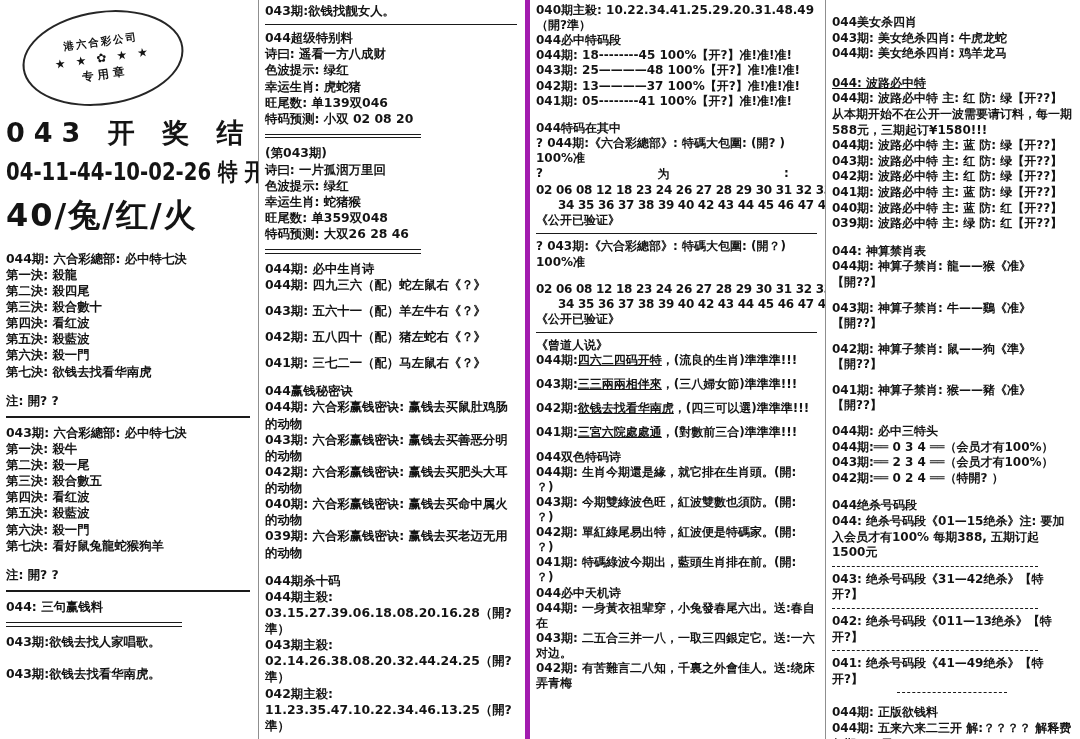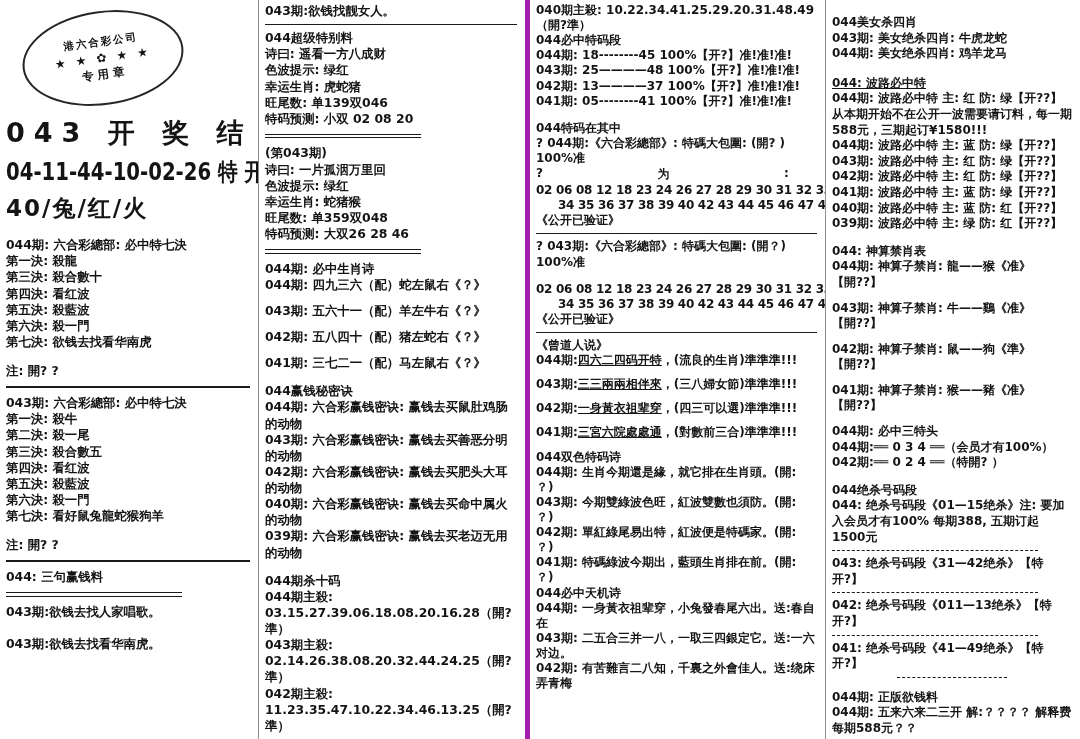--- a/index.html
+++ b/index.html
@@ -32,21 +32,21 @@
   .stamp{width:158px;height:90px;border:2.5px solid #262626;border-radius:50%;
          transform:rotate(-8deg);display:flex;flex-direction:column;align-items:center;
          justify-content:center;margin:8px 0 2px 16px;}
   .stamp .arc{font-size:10.5px;letter-spacing:2px;}
   .stamp .stars{font-size:12px;letter-spacing:3px;margin:2px 0;}
   .stamp .seal-bottom{font-size:11.5px;letter-spacing:4px;}
 
   .big{white-space:nowrap;}
   .b1{font-size:27px;letter-spacing:9px;margin-top:8px;line-height:1.5;}
   .b2{font-size:24px;transform:scaleX(0.82);transform-origin:left center;line-height:1.55;}
-  .b3{font-size:23px;letter-spacing:2px;line-height:1.5;}
+  .b3{font-size:32px;letter-spacing:2px;line-height:1.5;}
 
   .uline{text-decoration:underline;}
   .zline{margin-bottom:9px;}
   .spread{display:flex;justify-content:space-between;width:90%;font-size:12px;}
 </style>
 </head>
 <body>
 
 <div class="page">
 
@@ -56,20 +56,21 @@
       <div class="stars">★ ★ ✿ ★ ★</div>
       <div class="seal-bottom">专用章</div>
     </div>
     <div class="big b1">043 开 奖 结 果 :</div>
     <div class="big b2">04-11-44-10-02-26 特 开</div>
     <div class="big b3">40/兔/红/火</div>
 
     <div class="ln mt12">044期: 六合彩總部: 必中特七決</div>
     <div>
         <div class="ln">第一決: 殺龍</div>
+        <div class="ln">第二決: 殺四尾</div>
         <div class="ln">第三決: 殺合數十</div>
         <div class="ln">第四決: 看红波</div>
         <div class="ln">第五決: 殺藍波</div>
         <div class="ln">第六決: 殺一門</div>
         <div class="ln">第七決: 欲钱去找看华南虎</div>
       </div>
     <div class="ln note">注: 開? ?</div>
     <hr class="hr">
 
     <div class="ln">043期: 六合彩總部: 必中特七決</div>
@@ -174,21 +175,21 @@
     <hr class="hr1">
 
     <div class="ln">《曾道人说》</div>
     <div class="ln zline">
       <span>044期:</span><span class="uline">四六二四码开特</span><span>，(流良的生肖)準準準!!!</span>
     </div>
     <div class="ln zline">
       <span>043期:</span><span class="uline">三三兩兩相伴來</span><span>，(三八婦女節)準準準!!!</span>
     </div>
     <div class="ln zline">
-      <span>042期:</span><span class="uline">一身黃衣祖辈穿</span><span>，(四三可以選)準準準!!!</span>
+      <span>042期:</span><span class="uline">欲钱去找看华南虎</span><span>，(四三可以選)準準準!!!</span>
     </div>
     <div class="ln zline">
       <span>041期:</span><span class="uline">三宮六院處處通</span><span>，(對數前三合)準準準!!!</span>
     </div>
 
     <div class="ln mt6">044双色特码诗</div>
     <div>
         <div class="ln">044期: 生肖今期還是緣，就它排在生肖頭。(開: ？)</div>
         <div class="ln">043期: 今期雙綠波色旺，紅波雙數也須防。(開: ？)</div>
         <div class="ln">042期: 單紅綠尾易出特，紅波便是特碼家。(開: ？)</div>
@@ -225,20 +226,21 @@
     <div>
         <div class="ln sp">044期: 神算子禁肖: 龍——猴《准》【開??】</div>
         <div class="ln sp">043期: 神算子禁肖: 牛——鷄《准》【開??】</div>
         <div class="ln sp">042期: 神算子禁肖: 鼠——狗《準》【開??】</div>
         <div class="ln sp">041期: 神算子禁肖: 猴——豬《准》【開??】</div>
       </div>
 
     <div class="ln mt6">044期: 必中三特头</div>
     <div>
         <div class="ln">044期:══ 0 3 4 ══（会员才有100%）</div>
+        <div class="ln">043期:══ 2 3 4 ══（会员才有100%）</div>
         <div class="ln">042期:══ 0 2 4 ══（特開? ）</div>
       </div>
 
     <div class="ln mt12">044绝杀号码段</div>
     <div class="ln">044: 绝杀号码段《01—15绝杀》注: 要加入会员才有100% 每期388, 五期订起1500元</div>
     <hr class="hr-dash">
     <div class="ln">043: 绝杀号码段《31—42绝杀》【特开?】</div>
     <hr class="hr-dash">
     <div class="ln">042: 绝杀号码段《011—13绝杀》【特开?】</div>
     <hr class="hr-dash">

